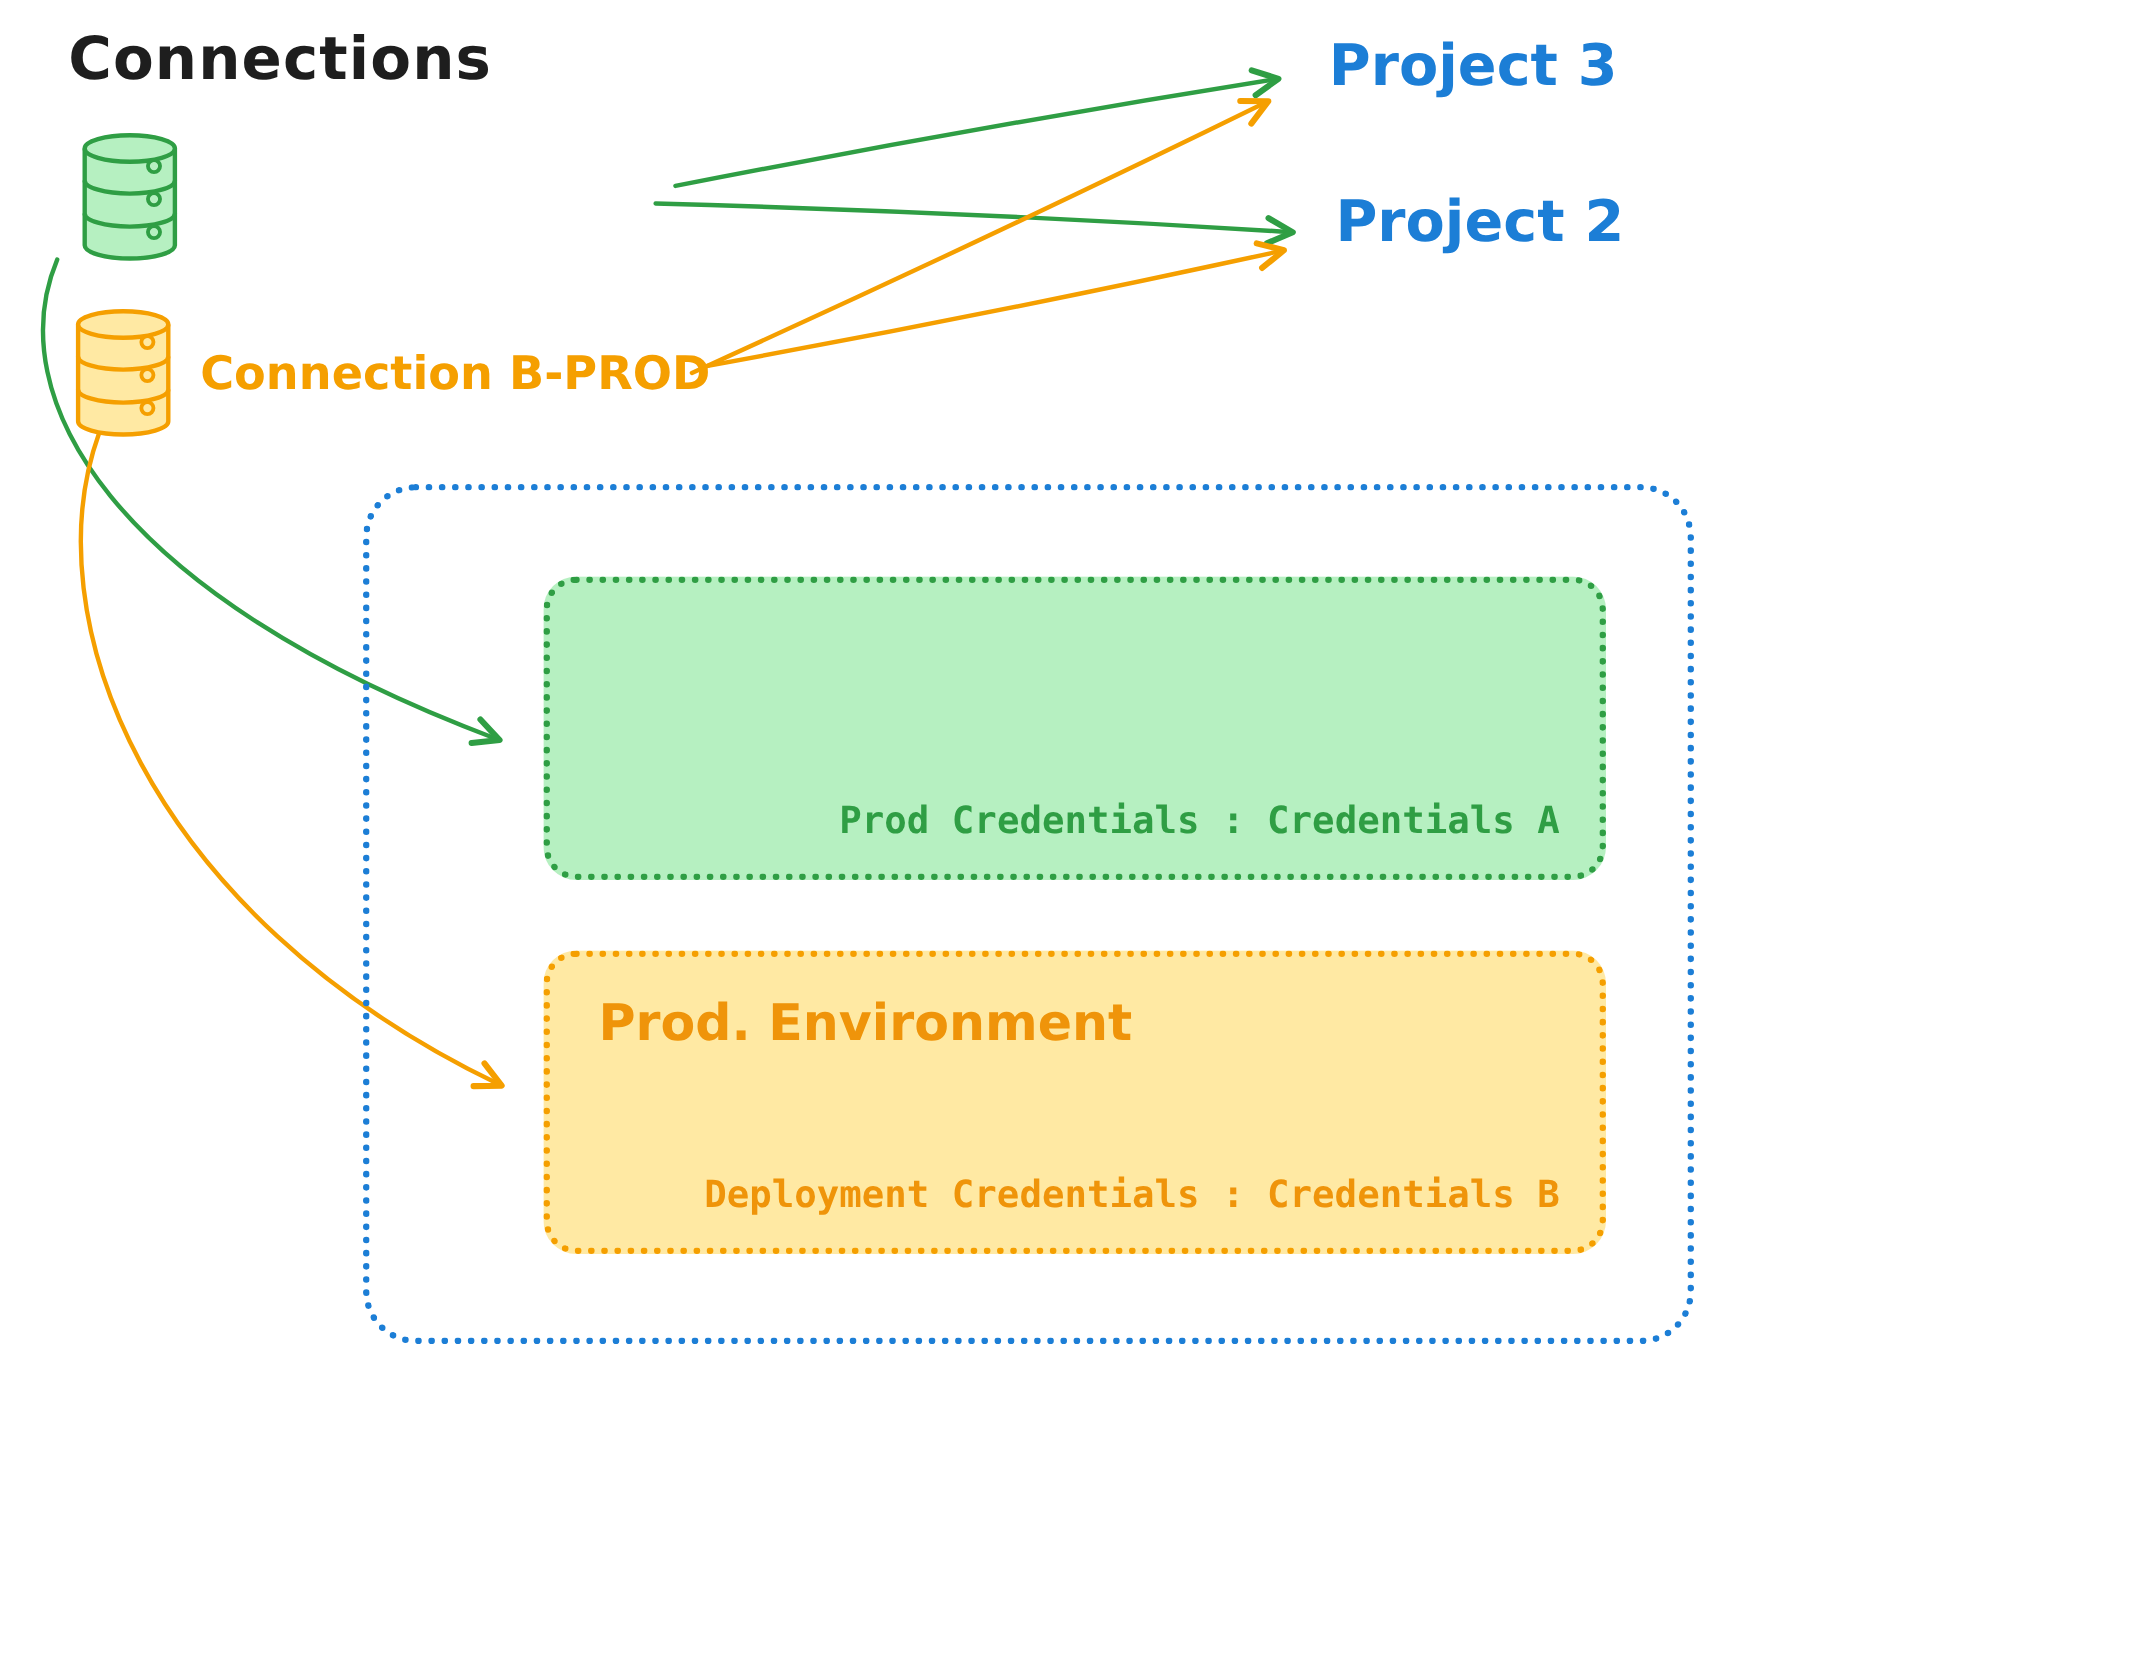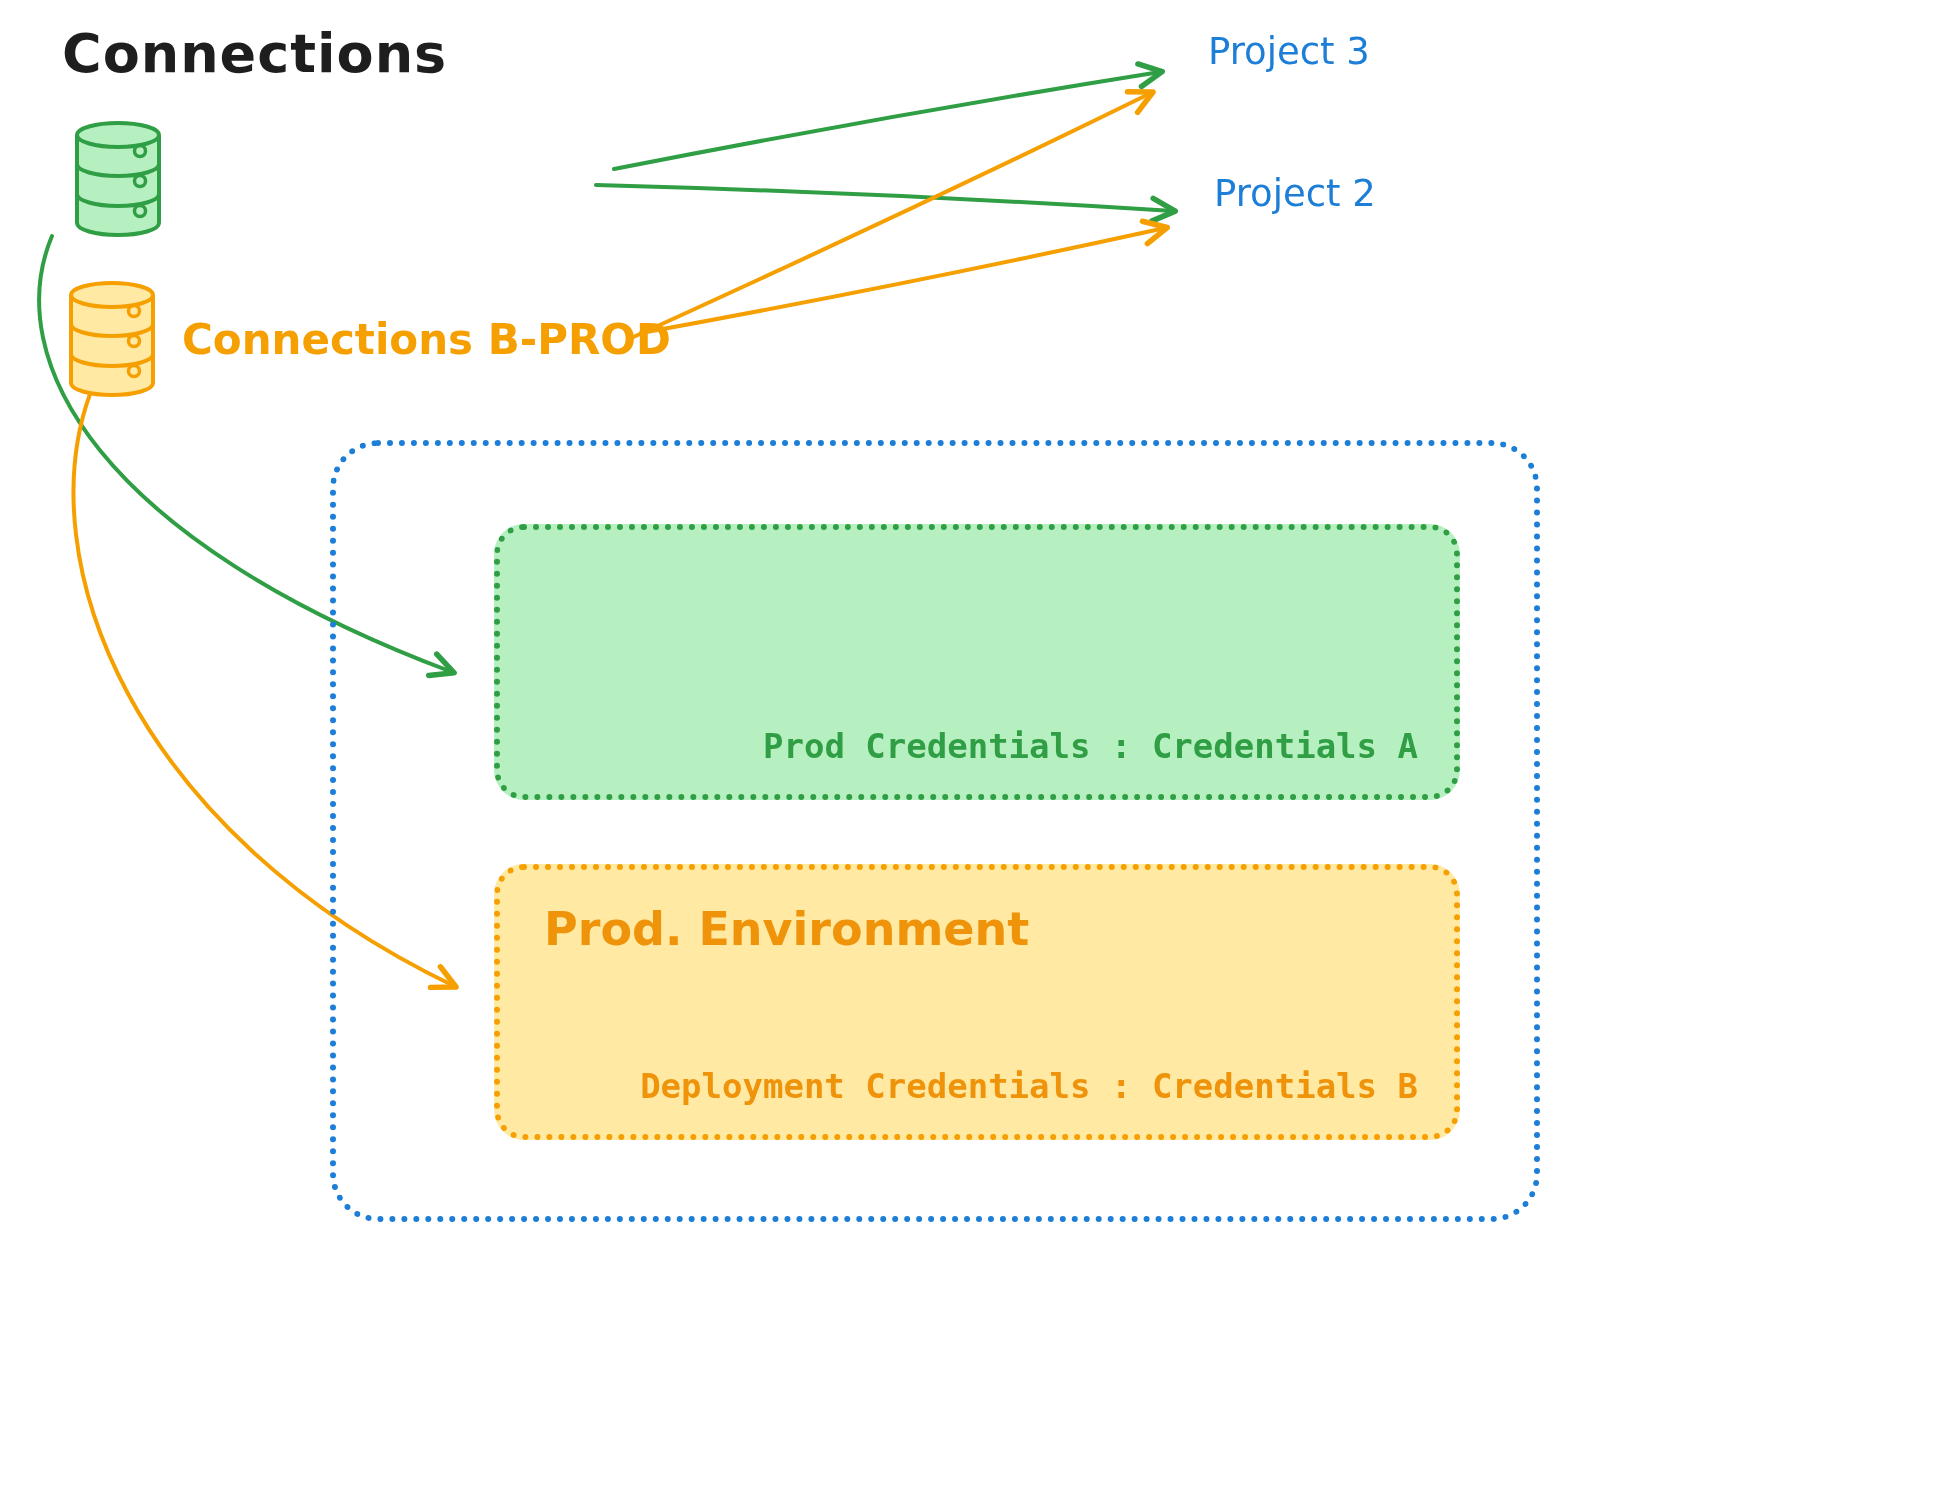--- a/index.html
+++ b/index.html
@@ -9,21 +9,21 @@
 
   .title { position:absolute; left:62px; top:22px; font-size:54px; font-weight:700; color:#1e1e1e; letter-spacing:1px; }
 
   .conn { position:absolute; display:flex; align-items:center; gap:24px; }
   .conn-a { left:72px; top:120px; }
   .conn-b { left:66px; top:280px; }
   .conn-label { font-size:42px; font-weight:600; white-space:nowrap; }
   .green-text { color:#2f9e44; }
   .orange-text { color:#f59f00; }
 
-  .project { position:absolute; font-size:37px; font-weight:400; color:#1c7ed6; white-space:nowrap; }
+  .project { position:absolute; font-size:52px; font-weight:700; color:#1c7ed6; white-space:nowrap; }
   .project-3 { left:1208px; top:30px; }
   .project-2 { left:1214px; top:172px; }
   .project-1 { left:1222px; top:340px; }
 
   .box-project1 { position:absolute; left:330px; top:440px; width:1210px; height:782px;
                   border:6px dotted #1c7ed6; border-radius:48px; background:transparent; }
 
   .env { position:absolute; width:966px; height:276px; border-radius:30px; }
   .env-dev  { left:494px; top:524px; background:#b6f0c1; border:6px dotted #2f9e44; }
   .env-prod { left:494px; top:864px; background:#ffe9a3; border:6px dotted #f59f00; }
@@ -73,21 +73,21 @@
   <div class="conn conn-b">
     <svg width="92" height="118" viewBox="0 0 92 118">
       <path d="M5 15 L5 103 A 41 12 0 0 0 87 103 L87 15" fill="#ffe9a3" stroke="#f59f00" stroke-width="4" stroke-linejoin="round"></path>
       <ellipse cx="46" cy="15" rx="41" ry="12" fill="#ffe9a3" stroke="#f59f00" stroke-width="4"></ellipse>
       <path d="M5 44 A 41 12 0 0 0 87 44" fill="none" stroke="#f59f00" stroke-width="4"></path>
       <path d="M5 74 A 41 12 0 0 0 87 74" fill="none" stroke="#f59f00" stroke-width="4"></path>
       <circle cx="68" cy="31" r="5.5" fill="none" stroke="#f59f00" stroke-width="3.5"></circle>
       <circle cx="68" cy="61" r="5.5" fill="none" stroke="#f59f00" stroke-width="3.5"></circle>
       <circle cx="68" cy="91" r="5.5" fill="none" stroke="#f59f00" stroke-width="3.5"></circle>
     </svg>
-    <span class="conn-label orange-text">Connections B-PROD</span>
+    <span class="conn-label orange-text">Connection B-PROD</span>
   </div>
 
   <div class="project project-3">Project 3</div>
   <div class="project project-2">Project 2</div>
 
   <div class="box-project1"></div>
 
   <div class="env env-dev">
     <div class="env-cred">Prod Credentials : Credentials A</div>
   </div>

